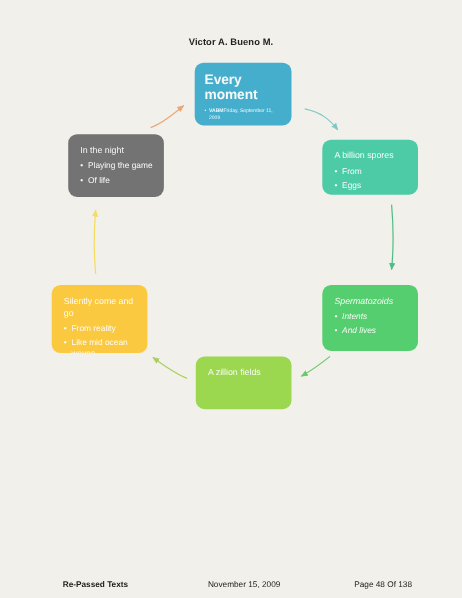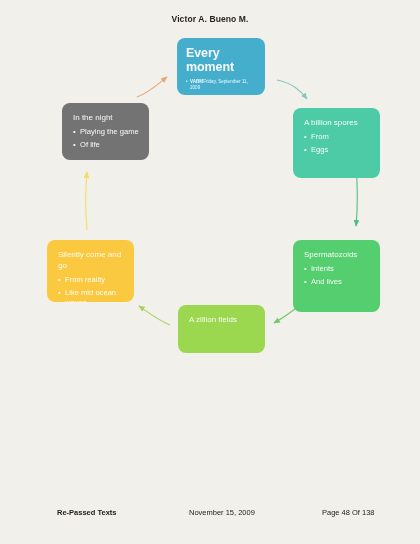--- a/index.html
+++ b/index.html
@@ -10,20 +10,21 @@
     width: 420px;
     height: 544px;
     background: #F2F0EA;
     font-family: "Liberation Sans", sans-serif;
     position: relative;
     overflow: hidden;
   }
   .page {
     position: absolute;
     inset: 0;
+    margin-top: 19px;
   }
   .doc-title {
     position: absolute;
     top: 14px;
     left: 0;
     width: 420px;
     text-align: center;
     font-size: 8.5px;
     font-weight: bold;
     color: #231f1c;
@@ -100,29 +101,30 @@
     color: #f2fbfe;
   }
   #node-every-moment li .tag {
     font-weight: bold;
   }
 
   #node-spores {
     left: 293px;
     top: 108px;
     width: 87px;
-    height: 70px;
+    height: 50px;
     background: #4CCBA6;
   }
   #node-spermatozoids {
     left: 293px;
     top: 240px;
     width: 87px;
-    height: 72px;
+    height: 60px;
     background: #54CE6E;
+    font-style: italic;
   }
   #node-fields {
     left: 178px;
     top: 305px;
     width: 87px;
     height: 48px;
     background: #9BD84F;
   }
   #node-silently {
     left: 47px;

